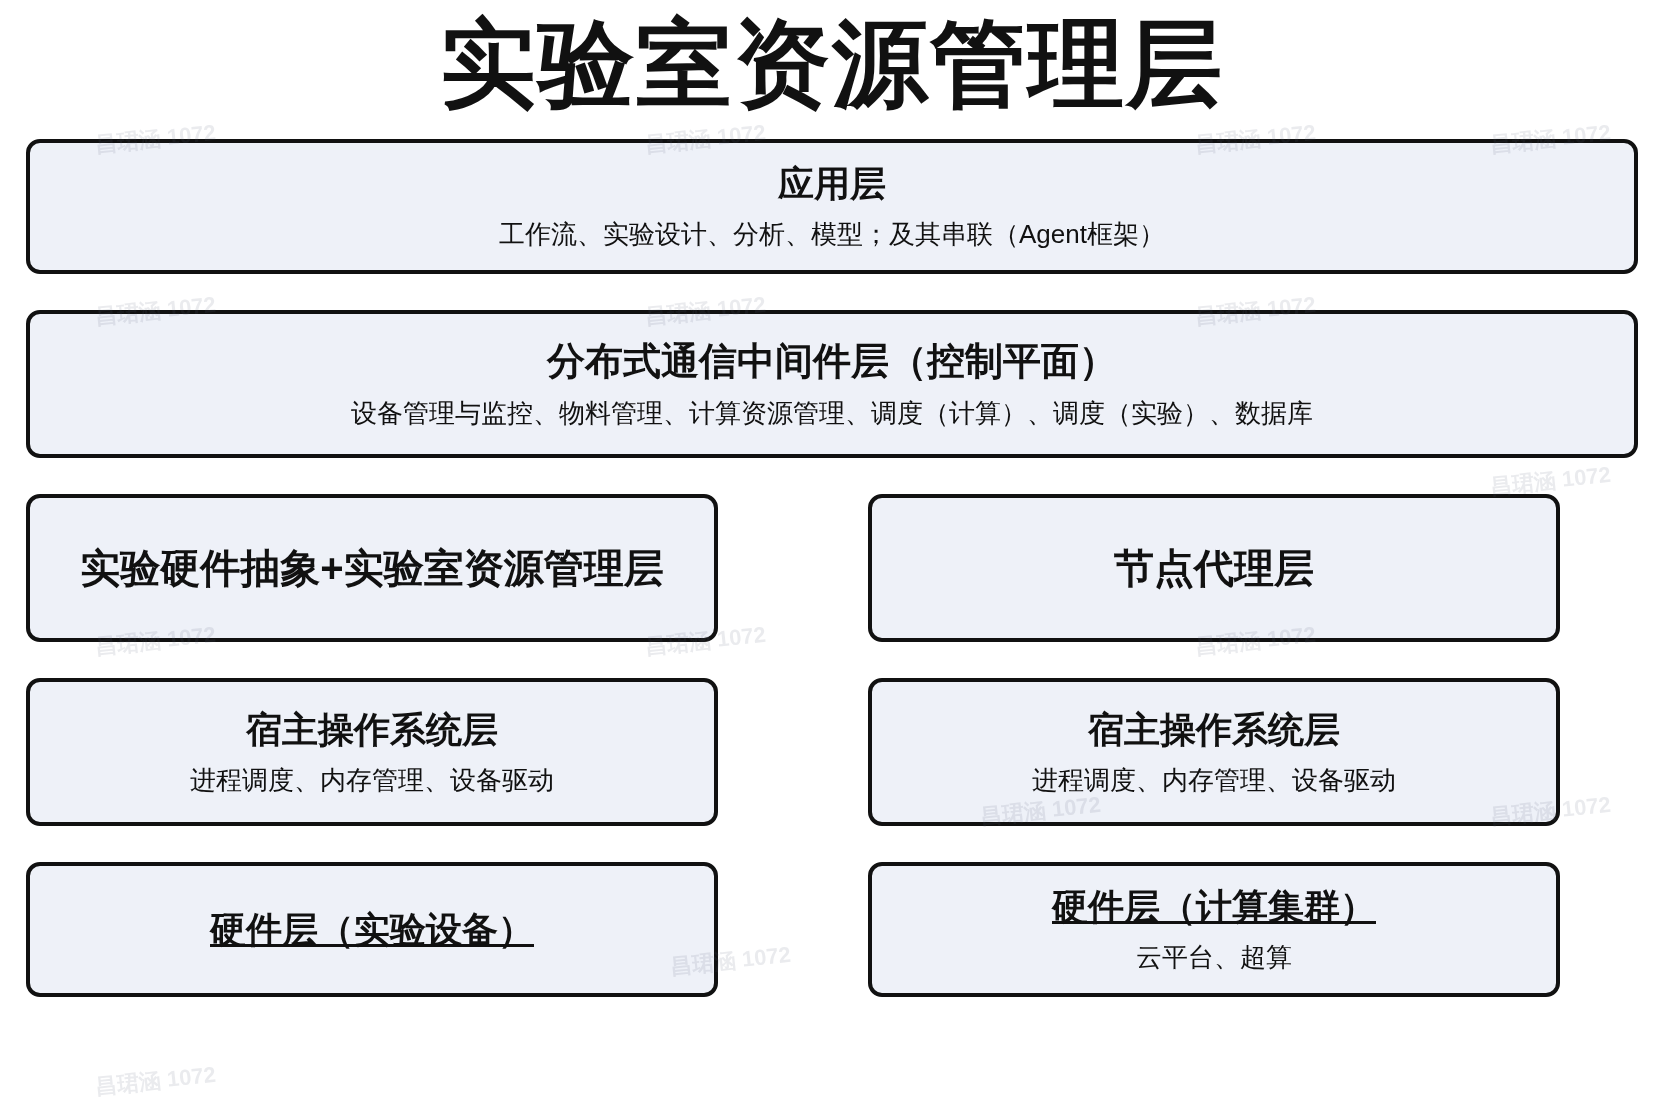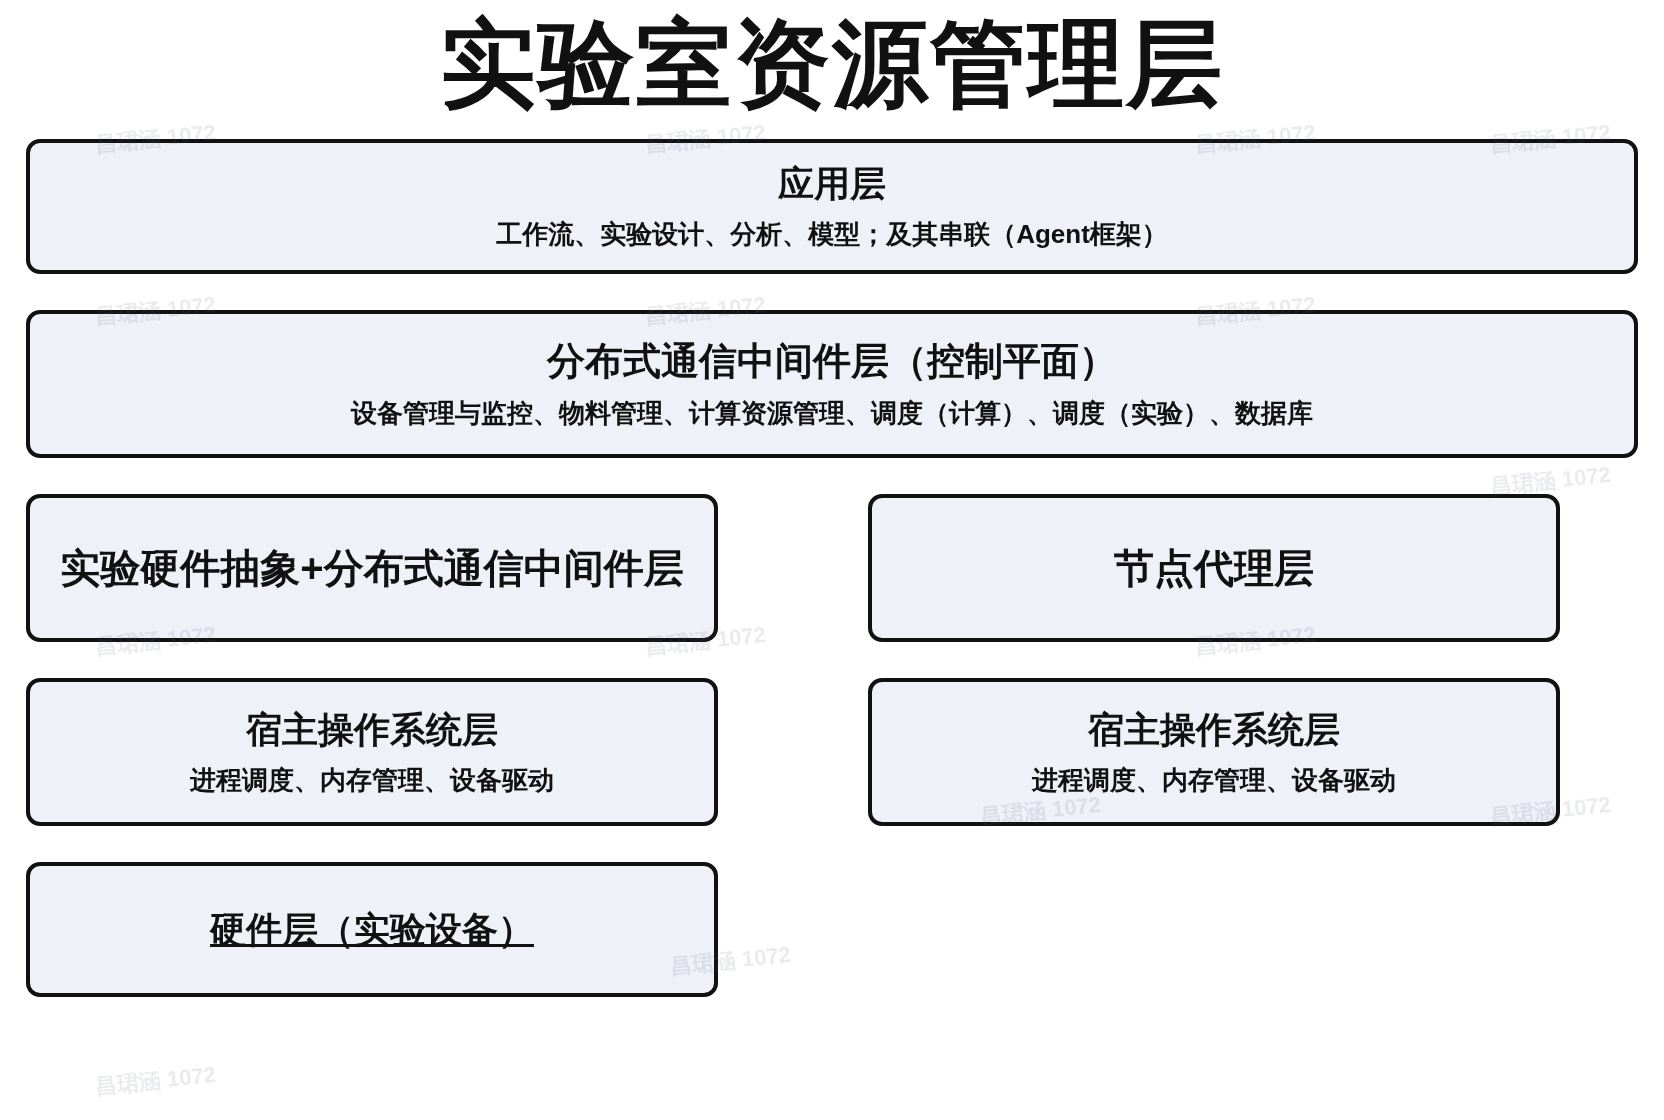--- a/index.html
+++ b/index.html
@@ -66,21 +66,21 @@
   }
 
   .box-title {
     font-size: 34px;
     font-weight: 700;
     line-height: 1.25;
     color: #111111;
   }
   .box-sub {
     font-size: 26px;
-    font-weight: 700;
+    font-weight: 400;
     line-height: 1.3;
     margin-top: 12px;
     color: #111111;
   }
   .box-sub:empty {
     display: none;
   }
 
   .h-app     { height: 135px; }
   .h-res     { height: 148px; }
@@ -129,21 +129,21 @@
 
     <div class="row">
       <div class="box full h-res">
         <div class="box-title">分布式通信中间件层（控制平面）</div>
         <div class="box-sub">设备管理与监控、物料管理、计算资源管理、调度（计算）、调度（实验）、数据库</div>
       </div>
     </div>
 
     <div class="row">
       <div class="box half h-mid">
-        <div class="box-title">实验硬件抽象+分布式通信中间件层</div>
+        <div class="box-title">实验硬件抽象+实验室资源管理层</div>
 
       </div>
       <div class="box half h-mid">
         <div class="box-title">节点代理层</div>
 
       </div>
     </div>
 
     <div class="row">
       <div class="box half h-host">
@@ -152,20 +152,24 @@
       </div>
       <div class="box half h-host">
         <div class="box-title">宿主操作系统层</div>
         <div class="box-sub">进程调度、内存管理、设备驱动</div>
       </div>
     </div>
 
     <div class="row">
       <div class="box half h-hw">
         <div class="box-title">硬件层（实验设备）</div>
+      </div>
+      <div class="box half h-hw">
+        <div class="box-title">硬件层（计算集群）</div>
+        <div class="box-sub">云平台、超算</div>
       </div>
     </div>
 
   </div>
 
   <div class="watermarks">
     <span class="wm" style="left:95px;  top:118px;">昌珺涵 1072</span>
     <span class="wm" style="left:645px;  top:118px;">昌珺涵 1072</span>
     <span class="wm" style="left:1195px; top:118px;">昌珺涵 1072</span>
     <span class="wm" style="left:1490px; top:118px;">昌珺涵 1072</span>

